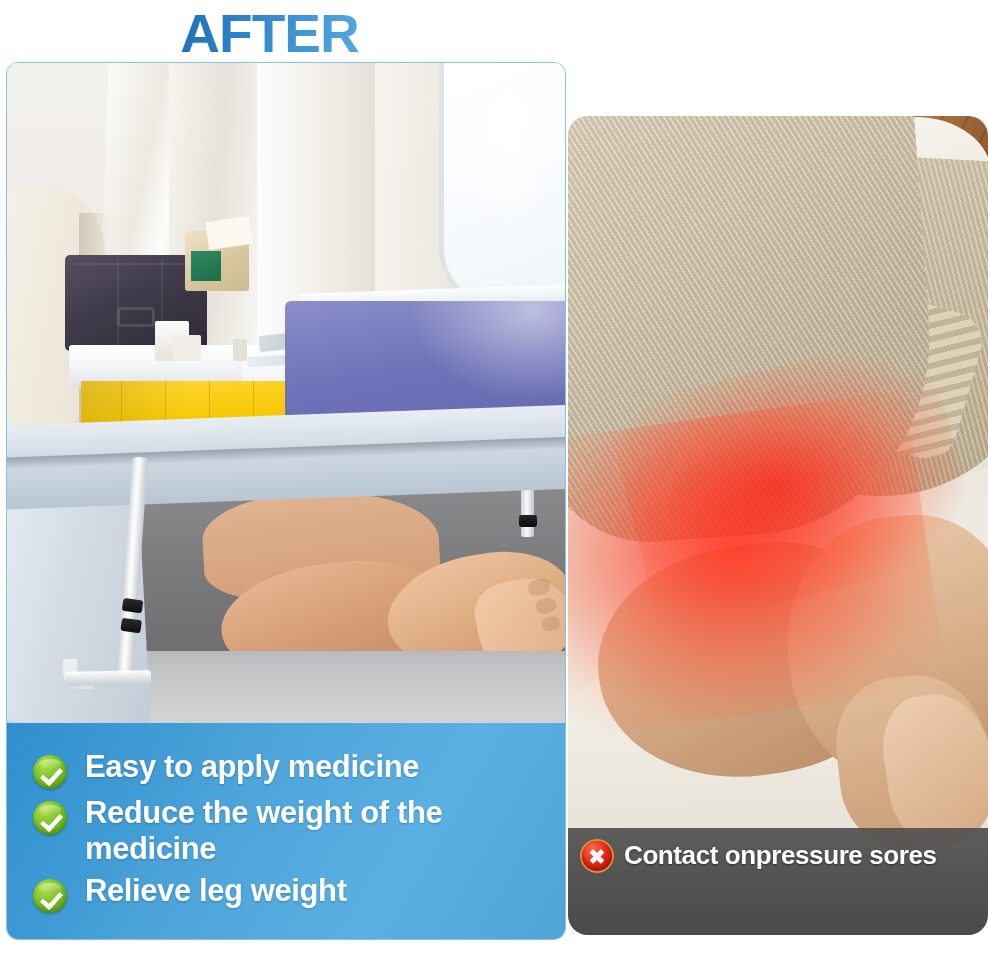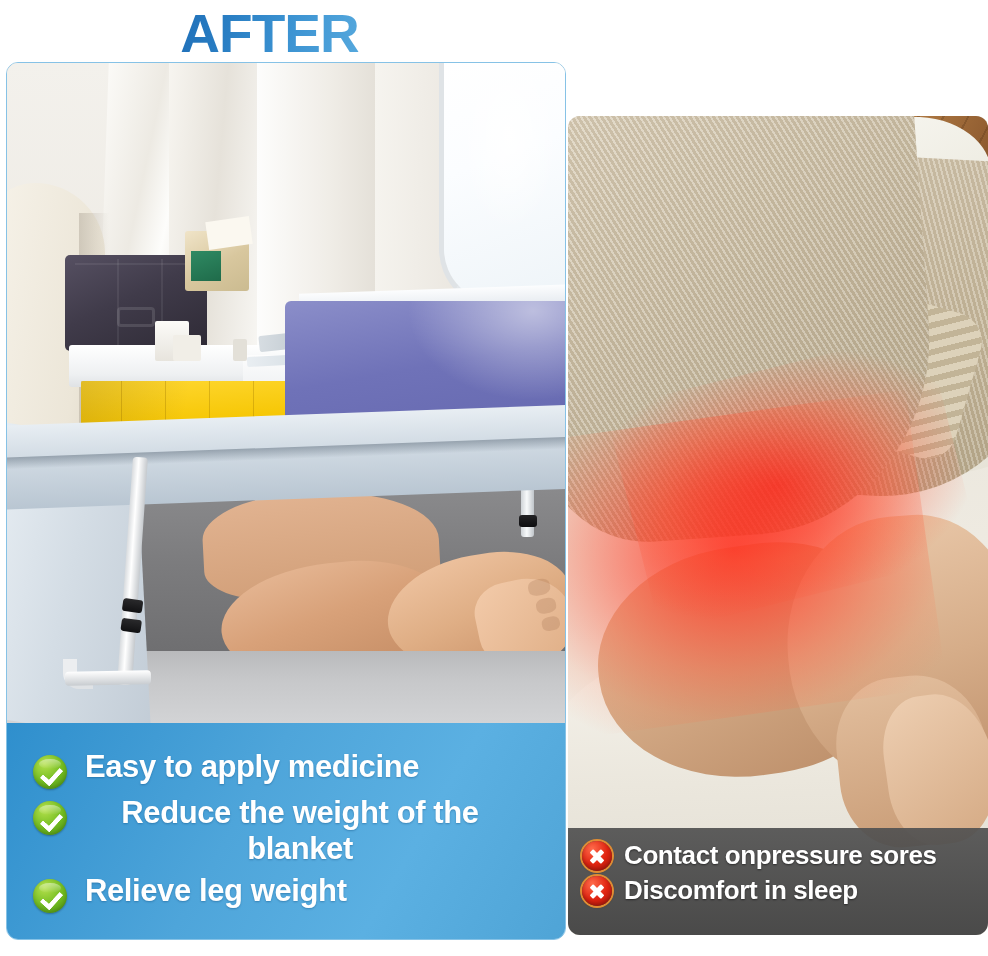--- a/index.html
+++ b/index.html
@@ -159,25 +159,25 @@
      position:relative; }
   .badge.ok { background:radial-gradient(circle at 34% 26%,#b4e04c,#74bd22 52%,#4a9212 100%);
      box-shadow:0 1px 2px rgba(0,0,0,.3), inset 0 -2px 4px rgba(0,0,0,.18); }
   .badge.ok::after { content:""; position:absolute; left:8px; top:13px; width:16px; height:8px;
      border-left:5px solid #fff; border-bottom:5px solid #fff;
      transform:rotate(-48deg); border-radius:1px; }
   .badge.ok::before { content:""; position:absolute; left:6px; top:4px; width:22px; height:10px;
      border-radius:50%; background:linear-gradient(180deg,rgba(255,255,255,.45),rgba(255,255,255,0)); }
   .btxt { color:#fff; font-size:31px; font-weight:bold; line-height:1.16;
      letter-spacing:-.4px; max-width:430px;
-     text-shadow:0 1px 2px rgba(0,60,110,.35);text-align:center; }
+     text-shadow:0 1px 2px rgba(0,60,110,.35); }
 
   
   #before-panel { position:absolute; left:568px; top:116px; width:420px; height:819px;
-     border-radius:12px; overflow:hidden; background:#cbbfae; }
+     border-radius:20px; overflow:hidden; background:#cbbfae; }
 
   .wood { position:absolute; right:0; top:0; width:170px; height:210px;
      background:linear-gradient(115deg,#9c6434,#b07a43 35%,#8d5a2f 70%,#a46f3c);
      clip-path:polygon(52% 0,100% 0,100% 100%,100% 100%,14% 46%); }
   .wood i { position:absolute; left:0; top:0; width:100%; height:100%;
      background:repeating-linear-gradient(118deg,rgba(70,40,15,.24) 0 2px,rgba(255,255,255,0) 2px 22px); }
 
   .bedwhite { position:absolute; left:0; top:0; width:100%; height:100%;
      background:linear-gradient(170deg,#f2efe8 0%,#e9e5db 30%,#efebe2 60%,#faf8f4 100%); }
   .pillow { position:absolute; left:130px; top:8px; width:300px; height:230px;
@@ -324,21 +324,21 @@
     </div>
 
     <div id="after-band">
       <ul class="blist">
         <li class="brow">
           <span class="badge ok"></span>
           <span class="btxt">Easy to apply medicine</span>
         </li>
         <li class="brow">
           <span class="badge ok"></span>
-          <span class="btxt">Reduce the weight of the blanket</span>
+          <span class="btxt">Reduce the weight of the medicine</span>
         </li>
         <li class="brow">
           <span class="badge ok"></span>
           <span class="btxt">Relieve leg weight</span>
         </li>
       </ul>
     </div>
   </div>
 
   <div id="before-panel">
@@ -364,20 +364,16 @@
       </div>
 
     <div class="redglow"></div>
     <div class="redglow2"></div>
 
     <div id="before-band">
       <div class="nrow">
         <span class="badge no"></span>
         <span class="ntxt">Contact onpressure sores</span>
       </div>
-      <div class="nrow">
-        <span class="badge no"></span>
-        <span class="ntxt">Discomfort in sleep</span>
-      </div>
     </div>
   </div>
 
 </div>
 
 </body></html>

